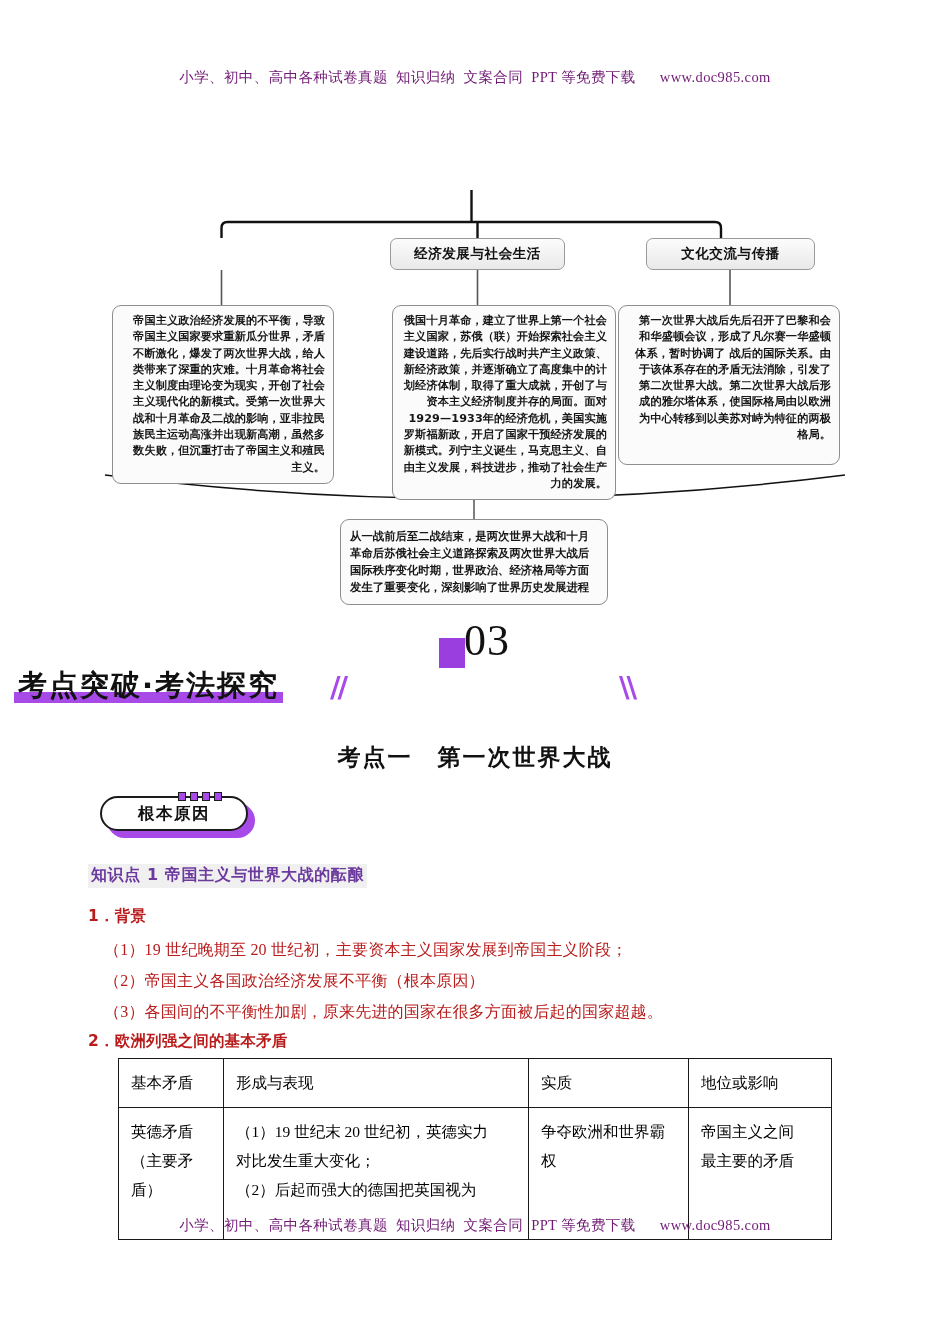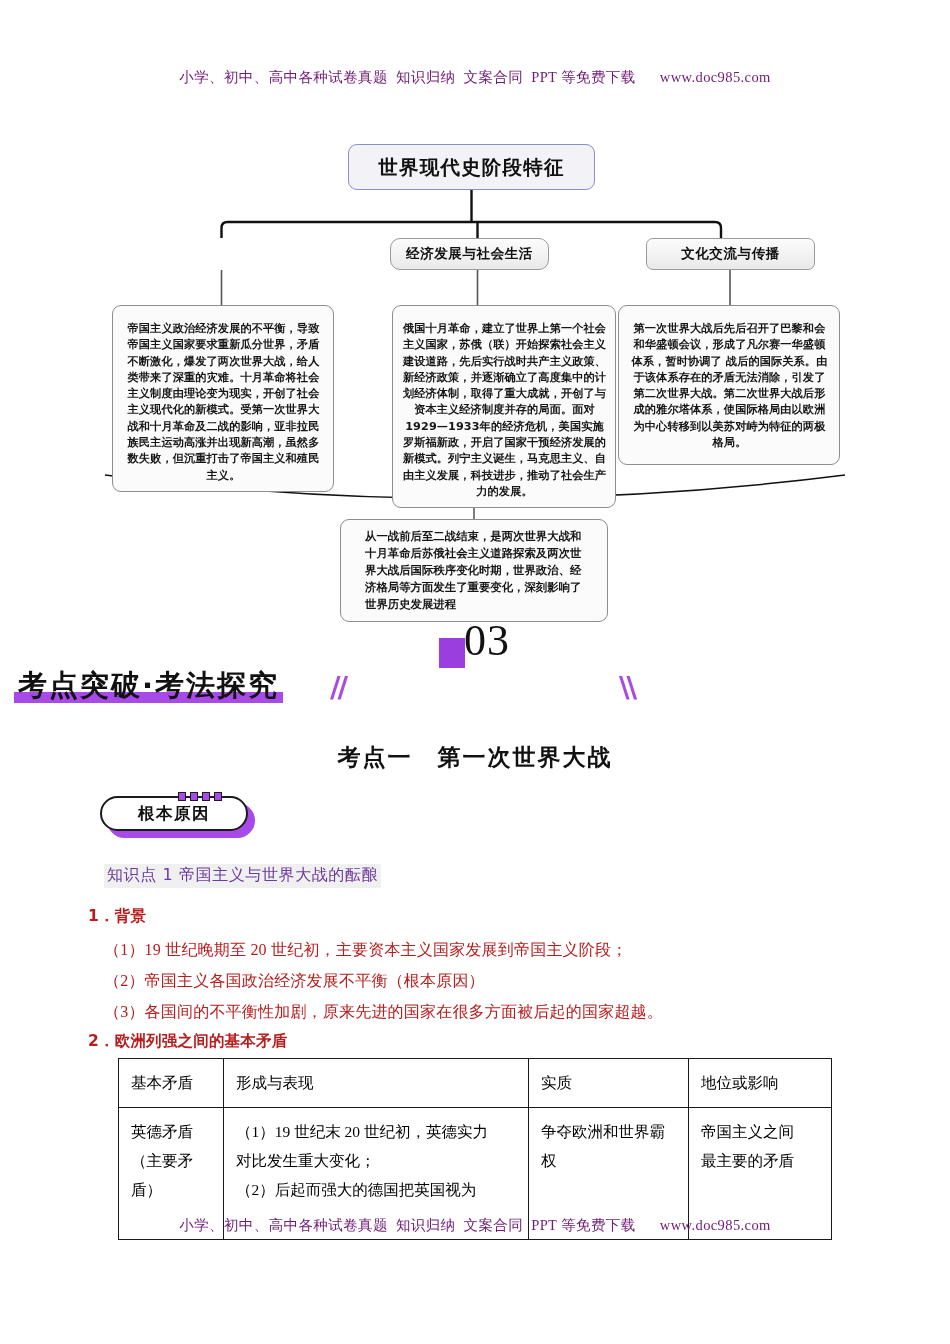--- a/index.html
+++ b/index.html
@@ -71,58 +71,58 @@
   .fc-cat {
     height: 32px;
     border: 1.2px solid #9a9a9a;
     border-radius: 7px;
     background: linear-gradient(#fcfcfc, #e9e9e9);
     font-size: 13.5px;
     letter-spacing: 0.6px;
     color: #111;
   }
   .fc-cat-1 { left: 134px;  top: 108px; width: 175px; }
-  .fc-cat-2 { left: 390px;  top: 108px; width: 159px; border-radius: 10px; }
+  .fc-cat-2 { left: 390px;  top: 108px; width: 175px; }
   .fc-cat-3 { left: 646px;  top: 108px; width: 169px; }
 
   .fc-detail {
     display: block;
     box-sizing: border-box;
     border: 1.1px solid #8e8e8e;
     border-radius: 9px;
     background: #fbfbfb;
     font-family: "DejaVu Sans", "Liberation Sans", sans-serif;
     font-weight: bold;
     font-size: 11.2px;
     line-height: 16.3px;
     letter-spacing: 0.1px;
     color: #161616;
-    padding: 15px 8px 7px 9px;
-    text-align: center;
+    padding: 7px 8px 7px 9px;
+    text-align: right;
     text-justify: inter-ideograph;
   }
   .fc-detail-1 { position: absolute; left: 112px; top: 175px; width: 222px; min-height: 163px; }
   .fc-detail-2 { position: absolute; left: 364px; top: 175px; width: 224px; min-height: 180px; margin-left: 28px; }
   .fc-detail-3 { position: absolute; left: 618px; top: 175px; width: 222px; min-height: 160px; }
 
   .fc-summary {
     position: absolute;
     left: 340px;
     top: 389px;
     width: 268px;
     box-sizing: border-box;
     border: 1.1px solid #8e8e8e;
     border-radius: 9px;
     background: #fbfbfb;
     font-family: "DejaVu Sans", "Liberation Sans", sans-serif;
     font-weight: bold;
     font-size: 11.4px;
     line-height: 17px;
     color: #161616;
-    padding: 8px 24px;
+    padding: 8px 9px;
     text-align: left;
   }
 
   
   #section-03 {
     position: absolute;
     left: 12px;
     top: 618px;
     width: 950px;
     height: 100px;
@@ -269,26 +269,25 @@
   }
 
   
   #zhishidian {
     position: absolute;
     left: 88px;
     top: 864px;
     background: #f0f0f0;
     padding: 1px 3px 2px 3px;
     font-family: "DejaVu Sans", "Liberation Sans", sans-serif;
-    font-weight: normal;
+    font-weight: bold;
     font-size: 16px;
     letter-spacing: 0.6px;
     color: #6c3a9e;
     white-space: pre;
-    margin-left: 16px;
   }
 
   
   .body-line {
     position: absolute;
     font-family: "Liberation Serif", "DejaVu Serif", serif;
     font-size: 16px;
     color: #b91c1c;
     white-space: pre;
     letter-spacing: 0.2px;
@@ -345,23 +344,20 @@
     <path d="M477.5 92 L477.5 108" stroke="#111" stroke-width="2.4" fill="none"></path>
 
     <path d="M221.5 140 L221.5 175" stroke="#555" stroke-width="1.6" fill="none"></path>
     <path d="M477.5 140 L477.5 175" stroke="#555" stroke-width="1.6" fill="none"></path>
     <path d="M730 140 L730 175" stroke="#555" stroke-width="1.6" fill="none"></path>
 
     <path d="M105 345 Q474 392 845 345" stroke="#111" stroke-width="1.5" fill="none"></path>
     <path d="M474 370 L474 389" stroke="#555" stroke-width="1.5" fill="none"></path>
   </svg>
 
-  <div class="fc-box fc-title">
-    <span>世界现代史阶段特征</span>
-  </div>
 
   <div class="fc-box fc-cat fc-cat-2">
     <span>经济发展与社会生活</span>
   </div>
   <div class="fc-box fc-cat fc-cat-3">
     <span>文化交流与传播</span>
   </div>
 
   <div class="fc-detail fc-detail-1">帝国主义政治经济发展的不平衡，导致帝国主义国家要求重新瓜分世界，矛盾不断激化，爆发了两次世界大战，给人类带来了深重的灾难。十月革命将社会主义制度由理论变为现实，开创了社会主义现代化的新模式。受第一次世界大战和十月革命及二战的影响，亚非拉民族民主运动高涨并出现新高潮，虽然多数失败，但沉重打击了帝国主义和殖民主义。</div>
   <div class="fc-detail fc-detail-2">俄国十月革命，建立了世界上第一个社会主义国家，苏俄（联）开始探索社会主义建设道路，先后实行战时共产主义政策、新经济政策，并逐渐确立了高度集中的计划经济体制，取得了重大成就，开创了与资本主义经济制度并存的局面。面对1929—1933年的经济危机，美国实施罗斯福新政，开启了国家干预经济发展的新模式。列宁主义诞生，马克思主义、自由主义发展，科技进步，推动了社会生产力的发展。</div>

